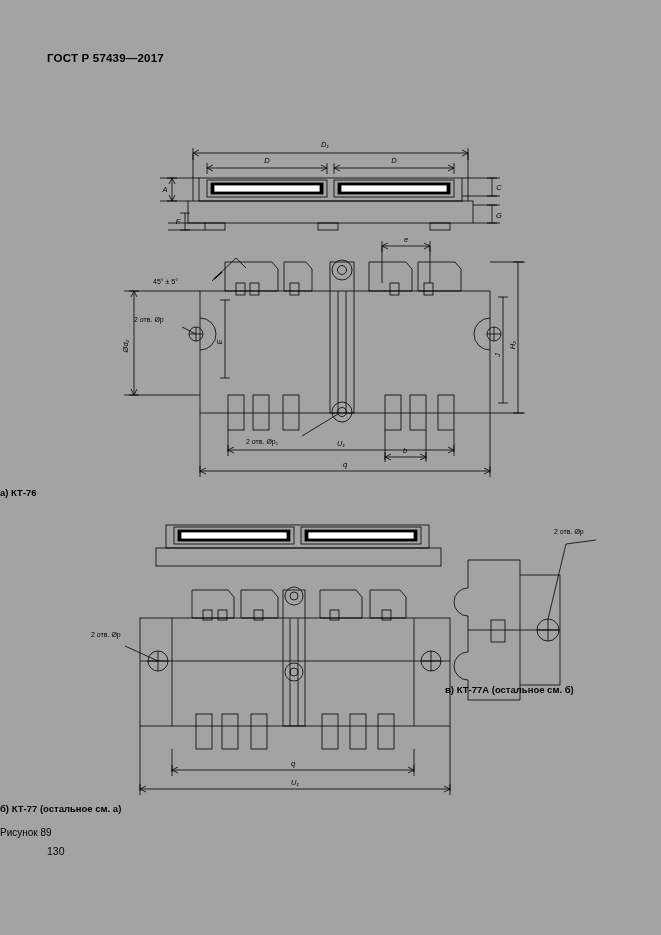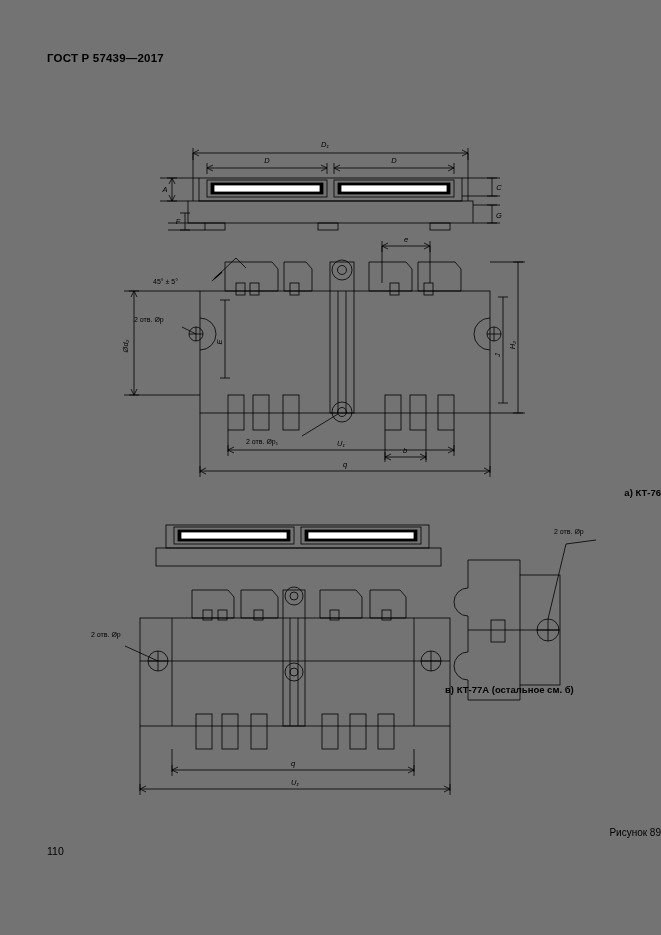--- a/index.html
+++ b/index.html
@@ -12,21 +12,21 @@
     height: 935px;
     font-family: "Liberation Sans", sans-serif;
     color: #000000;
     position: relative;
     overflow: hidden;
   }
   .page {
     position: relative;
     width: 661px;
     height: 935px;
-    background: #737373;
+    background: #a3a3a3;
   }
   .doc-header {
     position: absolute;
     left: 47px;
     top: 52px;
     font-size: 11.5px;
     font-weight: bold;
     letter-spacing: 0.2px;
   }
   .body-text {
@@ -36,21 +36,21 @@
     width: 568px;
     font-size: 10.6px;
     line-height: 15.5px;
     text-align: justify;
   }
   .body-text .indent { display: inline-block; width: 28px; }
   .figure-caption {
     position: absolute;
     left: 0;
     width: 661px;
-    text-align: right;
+    text-align: left;
     font-size: 9.5px;
     font-weight: bold;
   }
   .page-number {
     position: absolute;
     left: 47px;
     top: 845px;
     font-size: 10.5px;
   }
   .drawing {
@@ -382,18 +382,19 @@
     <text class="lbl-i" x="345" y="467" text-anchor="middle">q</text>
 
     <text class="lbl" x="91" y="637">2 отв. Øр</text>
     <text class="lbl-i" x="293" y="766" text-anchor="middle">q</text>
     <text class="lbl-i" x="295" y="785" text-anchor="middle">U₁</text>
 
     <text class="lbl" x="554" y="534">2 отв. Øр</text>
   </svg>
 
   <div class="figure-caption" style="top:487px">а) КТ-76</div>
+  <div class="figure-caption" style="top:803px">б) КТ-77 (остальное см. а)</div>
   <div class="figure-caption" style="left:445px;width:210px;top:684px;text-align:left">в) КТ-77А (остальное см. б)</div>
 
   <div class="figure-caption" style="top:827px;font-weight:normal;font-size:10px">Рисунок 89</div>
 
-  <div class="page-number">110</div>
+  <div class="page-number">130</div>
 </div>
 
 </body></html>

